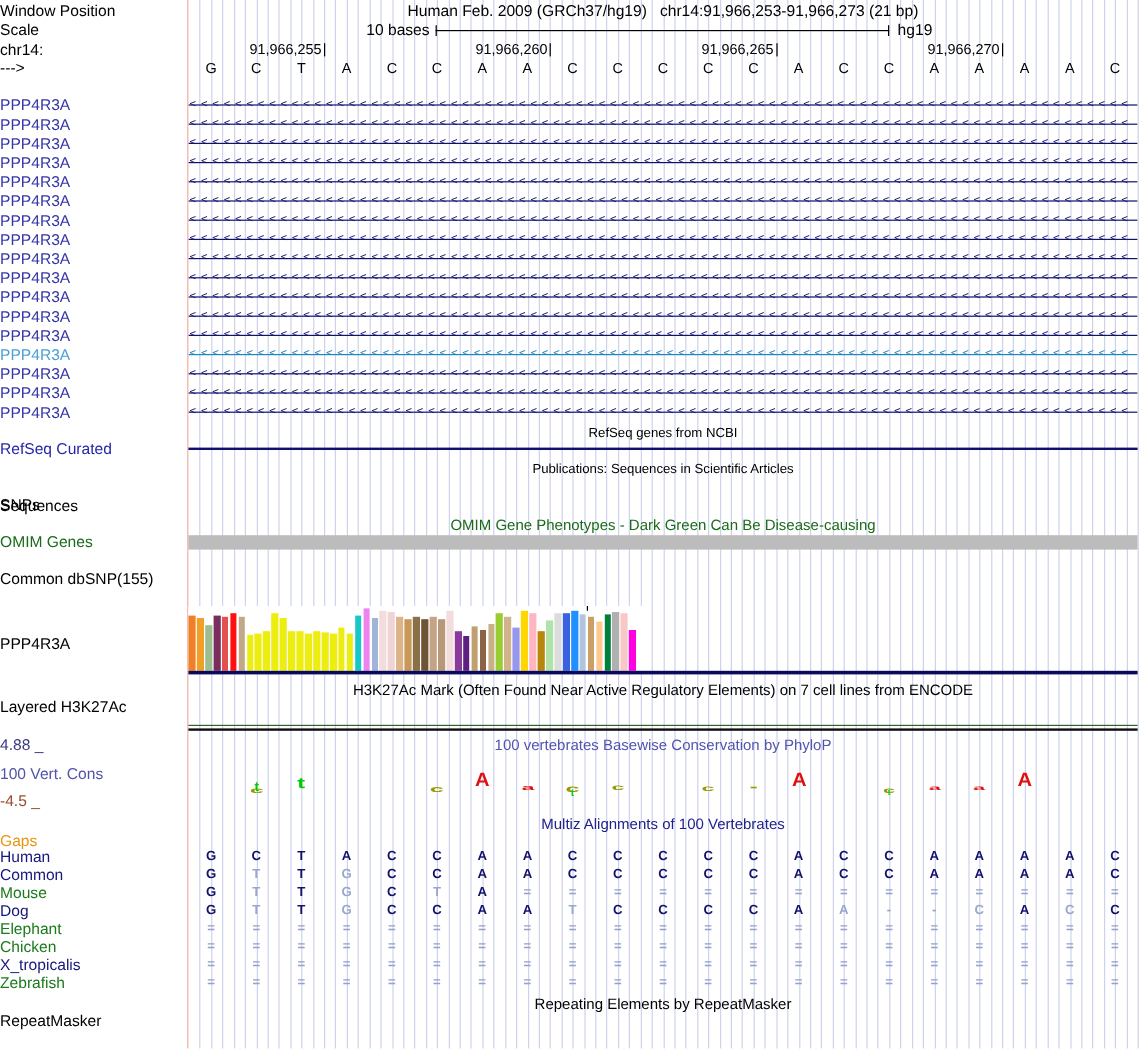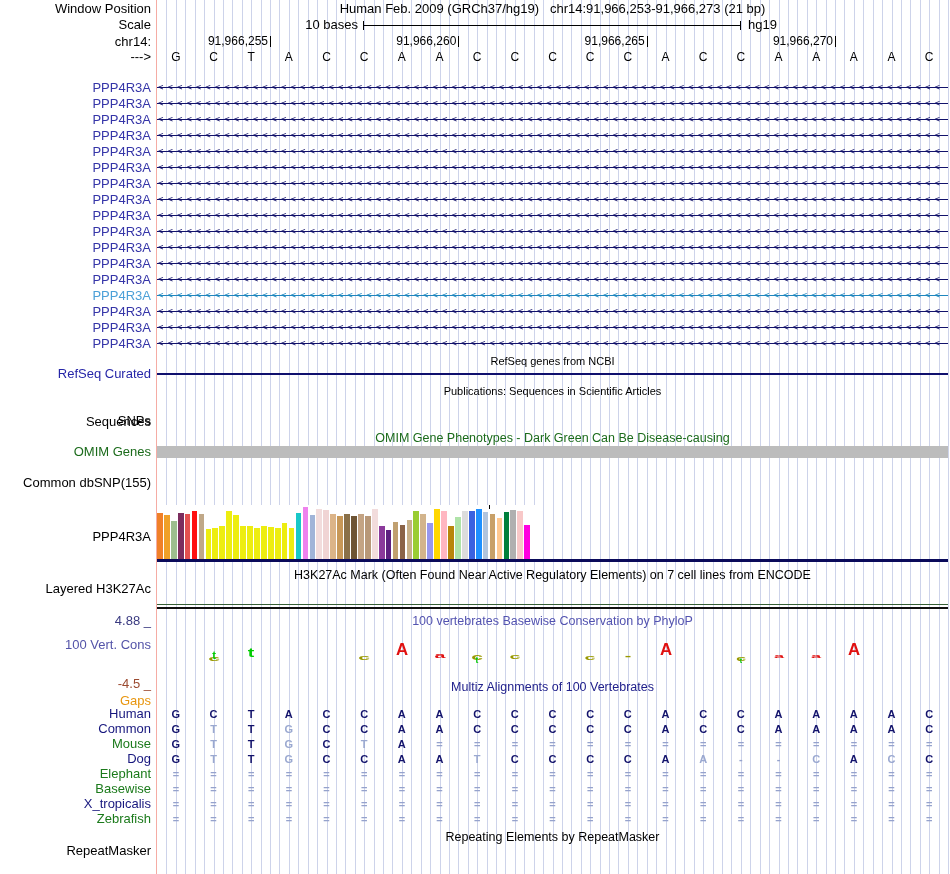--- a/index.html
+++ b/index.html
@@ -1,18 +1,18 @@
 <!DOCTYPE html>
 <html><head>
 <meta charset="utf-8">
 <style>
   html,body{margin:0;padding:0;background:#fff;}
   #browser{position:relative;width:950px;height:874px;background:#fff;
            font-family:"Liberation Sans",sans-serif;overflow:hidden;}
-  .lbl{position:absolute;left:0;width:151px;text-align:right;font-size:13px;
+  .lbl{position:absolute;left:0;width:151px;text-align:left;font-size:13px;
        line-height:14px;height:14px;color:#000;white-space:nowrap;}
   .ctitle{position:absolute;left:157px;width:791px;text-align:center;color:#000;
           line-height:14px;height:14px;white-space:pre;}
   .fs13{font-size:13px}.fs12{font-size:12.5px}.fs11{font-size:11px}
   .gridline{position:absolute;top:0;height:874px;width:1px;}
   .tick{position:absolute;width:1px;background:#000;}
   .coord{position:absolute;width:100px;text-align:right;font-size:12px;color:#000;line-height:13px;}
   .seq-letter{position:absolute;text-align:center;font-size:12px;color:#000;line-height:14px;}
   .gene-row{position:absolute;left:157px;width:791px;height:16px;overflow:hidden;}
   .gene-line{position:absolute;left:0;right:0;top:7px;height:1px;}
@@ -328,21 +328,21 @@
   <div class="hbar" id="gtex-baseline" style="top: 559px; height: 3px; background: rgb(10, 10, 90);"></div>
 
   <div class="ctitle fs12" style="top:568px">H3K27Ac Mark (Often Found Near Active Regulatory Elements) on 7 cell lines from ENCODE</div>
   <div class="lbl" style="top:582px">Layered H3K27Ac</div>
   <div class="hbar" id="h3k-green-line" style="top: 604px; height: 1px; background: rgb(53, 94, 53);"></div>
   <div class="hbar" style="top:607px;height:2px;background:#101010"></div>
 
   <div class="lbl" style="top: 614px; color: rgb(58, 58, 128);" id="cons-max">4.88 _</div>
   <div class="ctitle fs12" style="top: 614px; color: rgb(83, 83, 176);" id="phylop-title">100 vertebrates Basewise Conservation by PhyloP</div>
   <div class="lbl" style="top: 638px; color: rgb(83, 83, 168);" id="cons-label">100 Vert. Cons</div>
-  <div class="lbl" style="top: 661px; color: rgb(155, 74, 48); margin-top: 16px;" id="cons-min">-4.5 _</div>
+  <div class="lbl" style="top: 661px; color: rgb(155, 74, 48);" id="cons-min">-4.5 _</div>
   <div id="phylop-marks">
       <div class="ph-mark" style="left: 213.5px; top: 651px; color: rgb(153, 153, 0); transform: translateX(-50%) scale(1.5, 0.5);">c</div>
       <div class="ph-mark" style="left: 213.5px; top: 648px; color: rgb(0, 204, 0); transform: translateX(-50%) scale(0.8, 0.8);">t</div>
       <div class="ph-mark" style="left: 251.2px; top: 645px; color: rgb(0, 204, 0); transform: translateX(-50%) scale(1.4, 0.9);">t</div>
       <div class="ph-mark" style="left: 364.2px; top: 650px; color: rgb(153, 153, 0); transform: translateX(-50%) scale(1.5, 0.55);">c</div>
       <div class="ph-mark" style="left: 401.8px; top: 642px; color: rgb(224, 16, 16); transform: translateX(-50%) scale(1.2, 1.15);">A</div>
       <div class="ph-mark" style="left: 439.5px; top: 649px; color: rgb(224, 16, 16); transform: translateX(-50%) scale(1.4, 0.45);">a</div>
       <div class="ph-mark" style="left: 477.2px; top: 650px; color: rgb(153, 153, 0); transform: translateX(-50%) scale(1.5, 0.6);">c</div>
       <div class="ph-mark" style="left: 477.2px; top: 653px; color: rgb(0, 204, 0); transform: translateX(-50%) scale(0.6, 0.6);">t</div>
       <div class="ph-mark" style="left: 514.8px; top: 649px; color: rgb(153, 153, 0); transform: translateX(-50%) scale(1.4, 0.5);">c</div>
@@ -462,21 +462,21 @@
       <div class="mz-cell" style="left: 571.3px; width: 37.7px; top: 767px; color: rgb(149, 162, 204);">=</div>
       <div class="mz-cell" style="left: 609px; width: 37.7px; top: 767px; color: rgb(149, 162, 204);">=</div>
       <div class="mz-cell" style="left: 646.7px; width: 37.7px; top: 767px; color: rgb(149, 162, 204);">=</div>
       <div class="mz-cell" style="left: 684.3px; width: 37.7px; top: 767px; color: rgb(149, 162, 204);">=</div>
       <div class="mz-cell" style="left: 722px; width: 37.7px; top: 767px; color: rgb(149, 162, 204);">=</div>
       <div class="mz-cell" style="left: 759.7px; width: 37.7px; top: 767px; color: rgb(149, 162, 204);">=</div>
       <div class="mz-cell" style="left: 797.3px; width: 37.7px; top: 767px; color: rgb(149, 162, 204);">=</div>
       <div class="mz-cell" style="left: 835px; width: 37.7px; top: 767px; color: rgb(149, 162, 204);">=</div>
       <div class="mz-cell" style="left: 872.7px; width: 37.7px; top: 767px; color: rgb(149, 162, 204);">=</div>
       <div class="mz-cell" style="left: 910.3px; width: 37.7px; top: 767px; color: rgb(149, 162, 204);">=</div>
-      <div class="lbl" style="top: 782px; color: rgb(27, 122, 27);">Basewise</div>
+      <div class="lbl" style="top: 782px; color: rgb(27, 122, 27);">Chicken</div>
       <div class="mz-cell" style="left: 157px; width: 37.7px; top: 782px; color: rgb(149, 162, 204);">=</div>
       <div class="mz-cell" style="left: 194.7px; width: 37.7px; top: 782px; color: rgb(149, 162, 204);">=</div>
       <div class="mz-cell" style="left: 232.3px; width: 37.7px; top: 782px; color: rgb(149, 162, 204);">=</div>
       <div class="mz-cell" style="left: 270px; width: 37.7px; top: 782px; color: rgb(149, 162, 204);">=</div>
       <div class="mz-cell" style="left: 307.7px; width: 37.7px; top: 782px; color: rgb(149, 162, 204);">=</div>
       <div class="mz-cell" style="left: 345.3px; width: 37.7px; top: 782px; color: rgb(149, 162, 204);">=</div>
       <div class="mz-cell" style="left: 383px; width: 37.7px; top: 782px; color: rgb(149, 162, 204);">=</div>
       <div class="mz-cell" style="left: 420.7px; width: 37.7px; top: 782px; color: rgb(149, 162, 204);">=</div>
       <div class="mz-cell" style="left: 458.3px; width: 37.7px; top: 782px; color: rgb(149, 162, 204);">=</div>
       <div class="mz-cell" style="left: 496px; width: 37.7px; top: 782px; color: rgb(149, 162, 204);">=</div>

